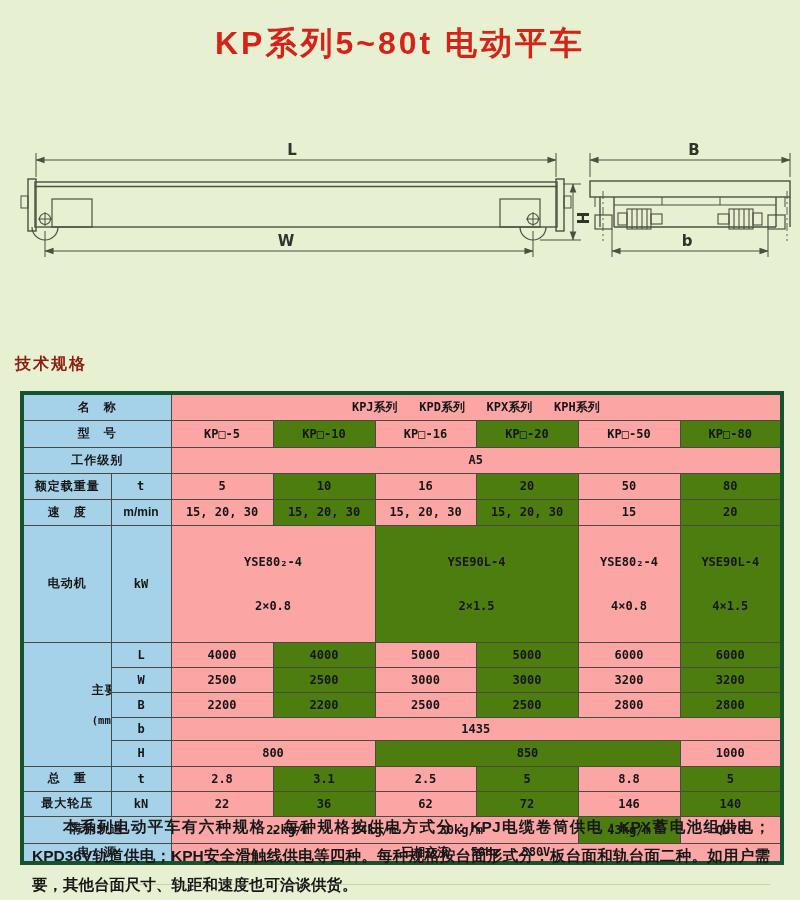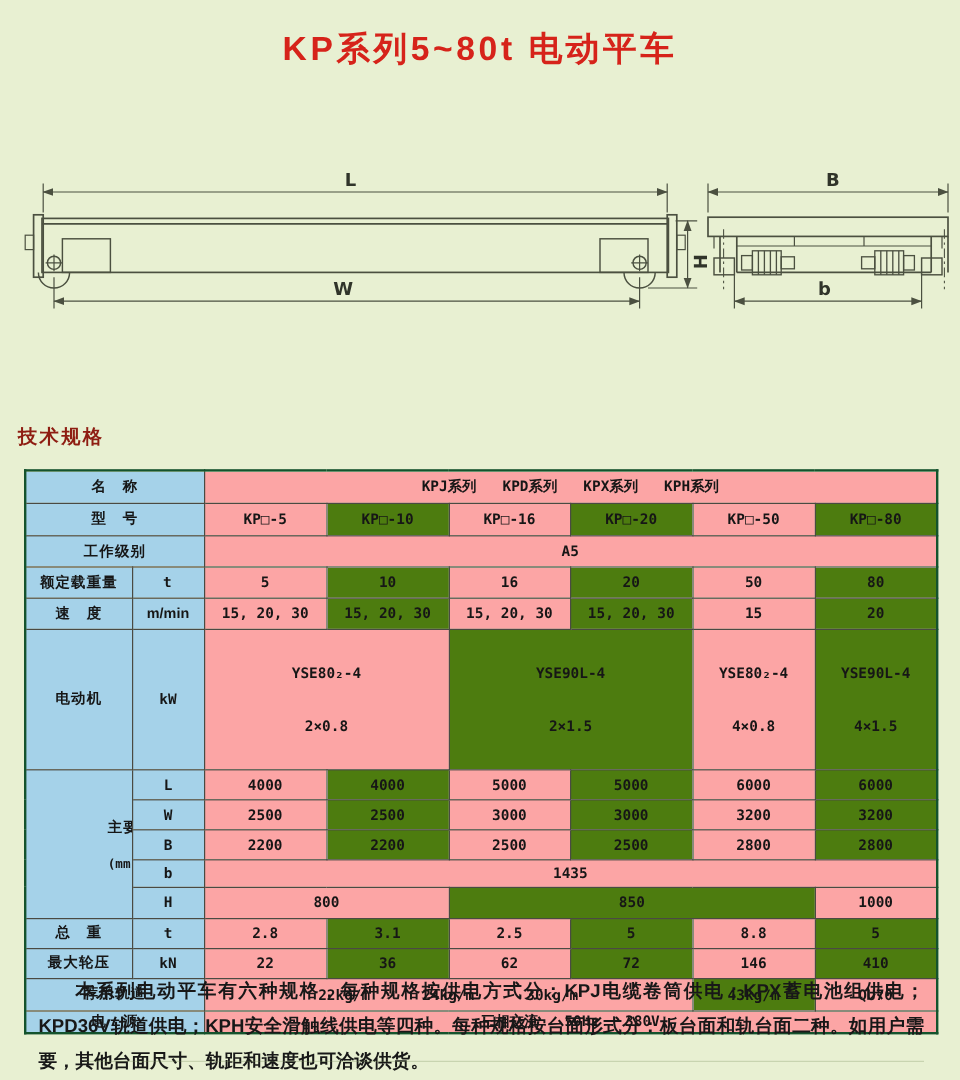--- a/index.html
+++ b/index.html
@@ -3,31 +3,31 @@
 <meta charset="utf-8">
 <style>
   html,body{margin:0;padding:0;}
   body{
     width:800px;height:900px;position:relative;overflow:hidden;
     background:#e8f0d2;
     font-family:"Liberation Sans",sans-serif;
   }
   .title{
     position:absolute;top:22px;left:0;width:800px;text-align:center;
-    font-size:28px;font-weight:bold;color:#d6231a;letter-spacing:3px;margin:0;
+    font-size:32px;font-weight:bold;color:#d6231a;letter-spacing:3px;margin:0;
   }
   .diagram{position:absolute;top:123px;left:0;}
   .section-heading{
     position:absolute;top:354px;left:15px;margin:0;
     font-size:16px;font-weight:bold;color:#8e1d12;letter-spacing:2px;text-align:right;
   }
   table.spec{
     position:absolute;top:391px;left:20px;width:760px;
     border-collapse:collapse;table-layout:fixed;
-    border:2px solid #14532d;
+    border:4px solid #14532d;
   }
   table.spec td{
     border:1px solid #4a4a42;
     text-align:center;vertical-align:middle;
     color:#161616;padding:0 2px;
     font-family:"DejaVu Sans Mono",monospace;
     font-size:12px;font-weight:bold;
     white-space:pre;overflow:hidden;
   }
   td.hdr{background:#a5d2e9;font-family:"Liberation Sans",sans-serif;font-size:12.5px;letter-spacing:1px;}
@@ -269,21 +269,21 @@
       <td class="b">5</td>
     </tr>
     <tr style="height:25px">
       <td class="hdr">最大轮压</td>
       <td class="hdr" style="font-family:'DejaVu Sans Mono',monospace;letter-spacing:0">kN</td>
       <td class="g">22</td>
       <td class="b">36</td>
       <td class="g">62</td>
       <td class="b">72</td>
       <td class="g">146</td>
-      <td class="b">410</td>
+      <td class="b">140</td>
     </tr>
     <tr style="height:27px">
       <td colspan="2" class="hdr">荐用轨道</td>
       <td colspan="4" class="g">22kg/m      24kg/m      30kg/m</td>
       <td class="b">43kg/m</td>
       <td class="g">QU70</td>
     </tr>
     <tr style="height:14px">
       <td colspan="2" class="hdr">电　源</td>
       <td colspan="6" class="g cn">三相交流   50Hz   380V</td>

